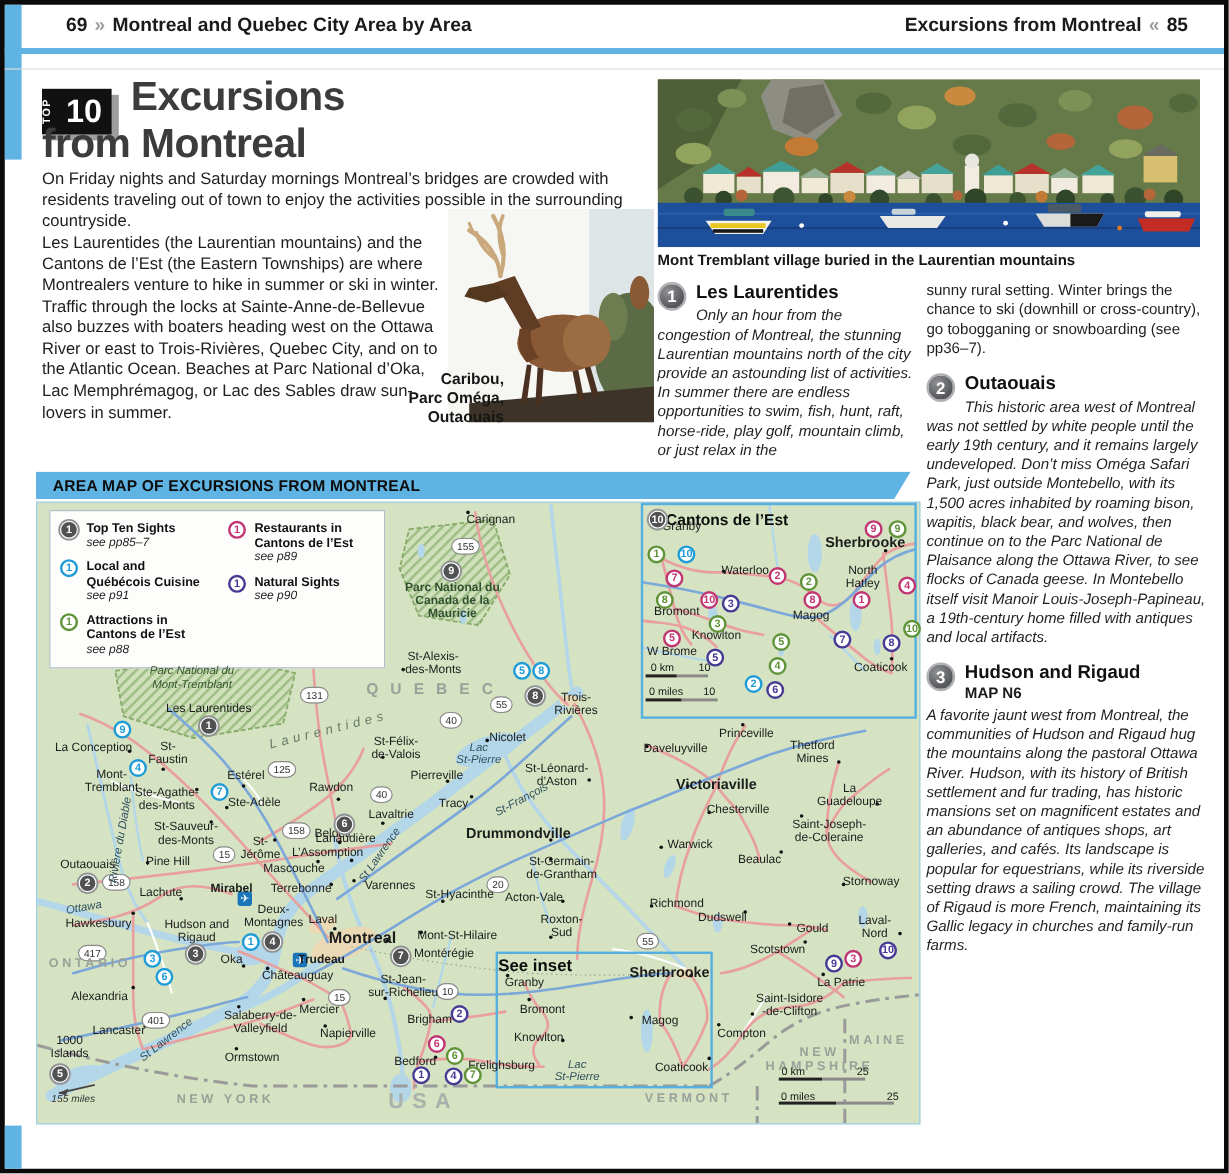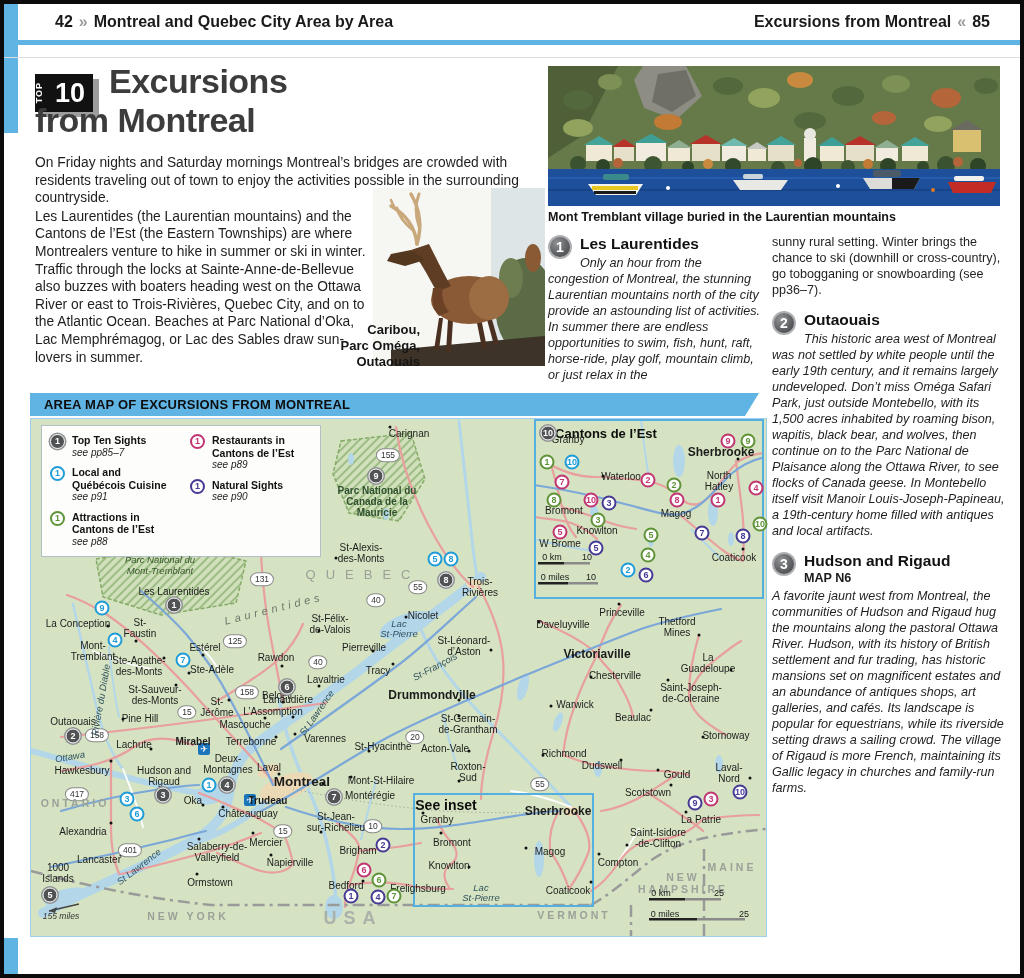--- a/index.html
+++ b/index.html
@@ -13,21 +13,21 @@
   .hdr-right{right:34px;text-align:right;}
   .hdr .sep{color:#9b9b9b;font-weight:bold;padding:0 6px;}
   
   .top10{position:absolute;left:35px;top:74px;width:58px;height:38px;background:#111;box-shadow:6px 5px 0 #9d9d9d;display:flex;align-items:center;}
   .top10 .t{writing-mode:vertical-rl;transform:rotate(180deg);color:#fff;font-size:9px;font-weight:bold;letter-spacing:1px;line-height:1;padding:1px 0 1px 3px;}
   .top10 .n{color:#fff;font-size:27px;font-weight:bold;line-height:1;margin:0 auto;}
   h1.title{position:absolute;left:35px;top:62px;margin:0;font-size:34px;line-height:39px;font-weight:800;color:#3c3c3c;letter-spacing:-0.5px;}
   h1.title .l1{padding-left:74px;display:block;}
   h1.title .l2{display:block;}
   
-  .intro{position:absolute;left:35px;top:154px;width:505px;font-size:13.8px;line-height:17.6px;color:#1e1e1e;}
+  .intro{position:absolute;left:35px;top:140px;width:505px;font-size:13.8px;line-height:17.6px;color:#1e1e1e;}
   .intro p{margin:0;}
   .intro .p2{width:345px;margin-top:1px;}
   .caribou{position:absolute;left:338px;top:34px;width:172px;height:178px;}
   .caribou-cap{position:absolute;left:240px;top:168px;width:145px;text-align:right;font-weight:bold;font-size:13px;line-height:16px;color:#161616;white-space:pre-line;}
   
   .photo{position:absolute;left:548px;top:66px;width:452px;height:140px;}
   .photo-cap{position:absolute;left:548px;top:210px;width:452px;font-size:12.5px;font-weight:bold;color:#161616;}
   
   .col{position:absolute;top:234px;font-size:12.6px;line-height:16px;color:#1f1f1f;}
   .col1{left:548px;width:216px;}
@@ -59,21 +59,21 @@
   .k-gr{background:#fff;color:#5f9338;border:2px solid #5f9338;}
   .k-pk{background:#fff;color:#c23573;border:2px solid #c23573;}
   .k-pu{background:#fff;color:#463a94;border:2px solid #463a94;}
   
   .lb{position:absolute;transform:translate(-50%,-50%);text-align:center;white-space:pre-line;color:#1c1c1c;font-size:10px;line-height:11px;z-index:5;}
   .lb.tb{font-weight:bold;}
   .lb.c{font-size:12px;font-weight:bold;text-align:right;}
   .lb.c2{font-size:13.5px;font-weight:bold;}
   .lb.s{color:#99a199;font-weight:bold;letter-spacing:3px;font-size:10.5px;line-height:12px;}
   .lb.sb{color:#aab1aa;font-weight:bold;letter-spacing:7px;font-size:18px;}
-  .lb.qc{color:#99a199;font-weight:normal;letter-spacing:10px;font-size:13px;}
+  .lb.qc{color:#99a199;font-weight:bold;letter-spacing:10px;font-size:13px;}
   .lb.w{color:#32525e;font-style:italic;font-size:9.5px;line-height:10px;}
   .lb.rng{color:#6b7b6b;font-style:italic;font-size:11px;letter-spacing:4px;}
   .lb.prk{color:#39572f;font-style:italic;font-size:9.5px;}
   .lb.prk2{color:#2f4f2f;font-size:10px;font-weight:bold;}
   .lb.si{font-weight:bold;font-size:14px;color:#0d0d0d;}
   .lb.it{font-weight:bold;font-size:13px;color:#0d0d0d;}
   .lb.scl{font-size:9px;color:#191919;}
   .lb.scli{font-size:8.5px;font-style:italic;color:#333;}
   .dot{position:absolute;width:3px;height:3px;background:#111;border-radius:50%;transform:translate(-50%,-50%);z-index:4;}
   .sh{position:absolute;transform:translate(-50%,-50%);background:#fff;border:1px solid #8a8a8a;border-radius:8px/7px;font-size:8.5px;line-height:1;padding:1.5px 4px;color:#333;z-index:4;}
@@ -83,21 +83,21 @@
 <body>
 
 <div class="page">
 
   <div class="edge-strip" style="left:4px;top:4px;width:14px;height:129px;"></div>
   <div class="edge-strip" style="left:4px;top:938px;width:14px;height:36px;"></div>
   <div class="hdr-rule"></div>
   <div class="hdr-hair"></div>
 
   <div class="hdr hdr-left">
-    <span>42</span><span class="sep">»</span><span>Montreal and Quebec City Area by Area</span>
+    <span>69</span><span class="sep">»</span><span>Montreal and Quebec City Area by Area</span>
   </div>
   <div class="hdr hdr-right">
     <span>Excursions from Montreal</span><span class="sep">«</span><span>85</span>
   </div>
 
   <div class="top10">
     <span class="t">TOP</span>
     <span class="n">10</span>
   </div>
   <h1 class="title">

